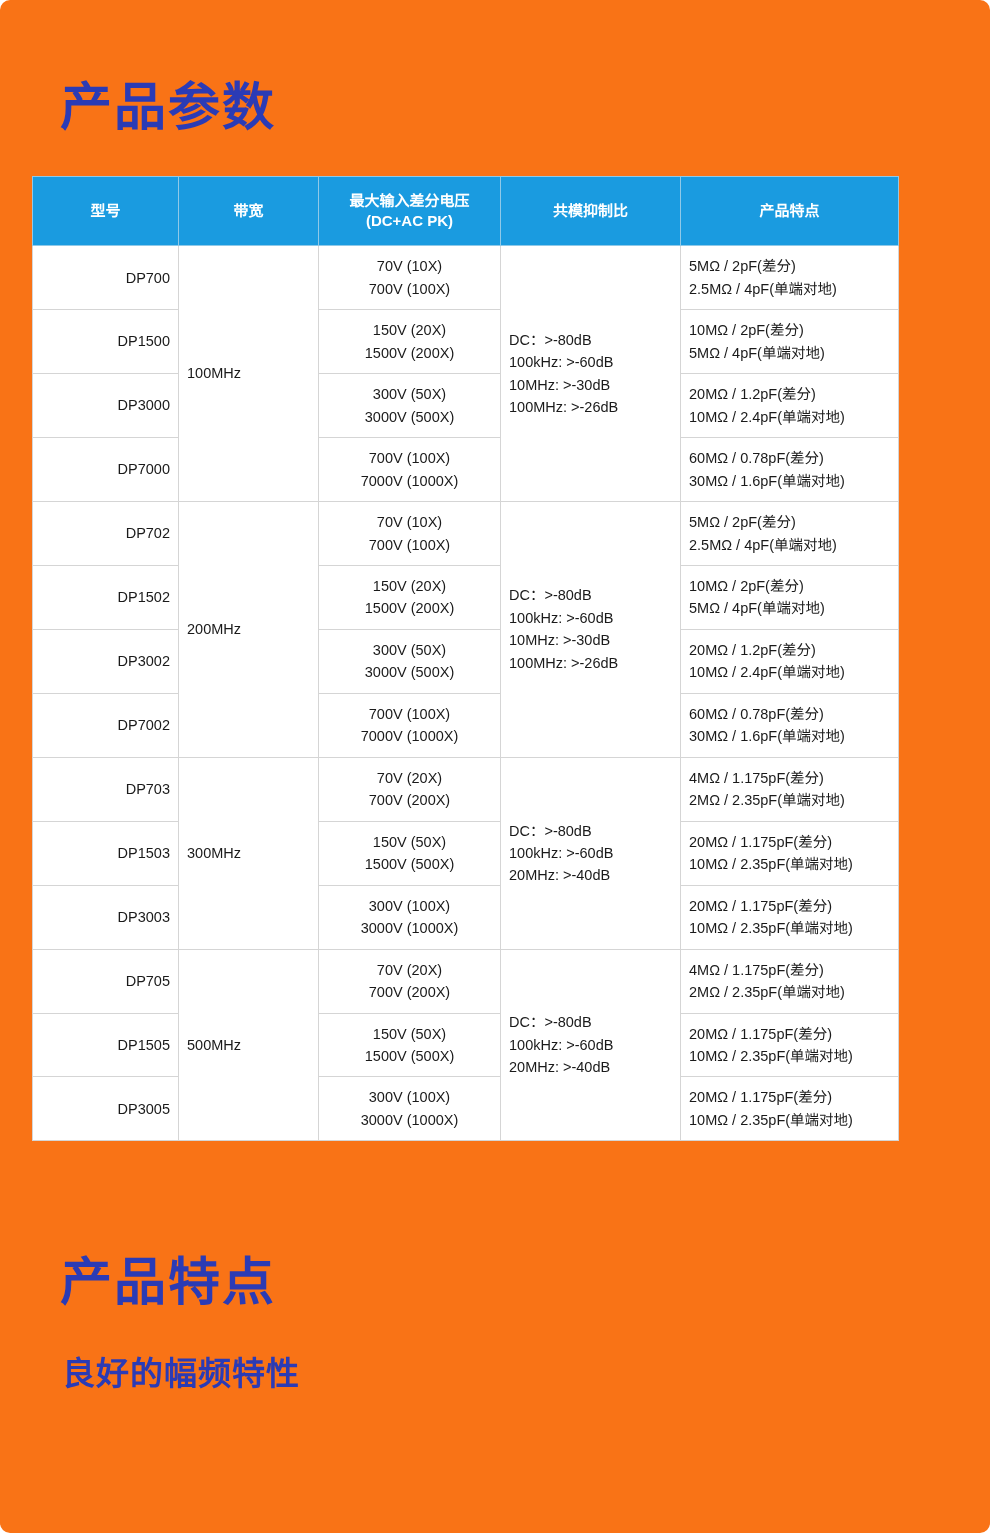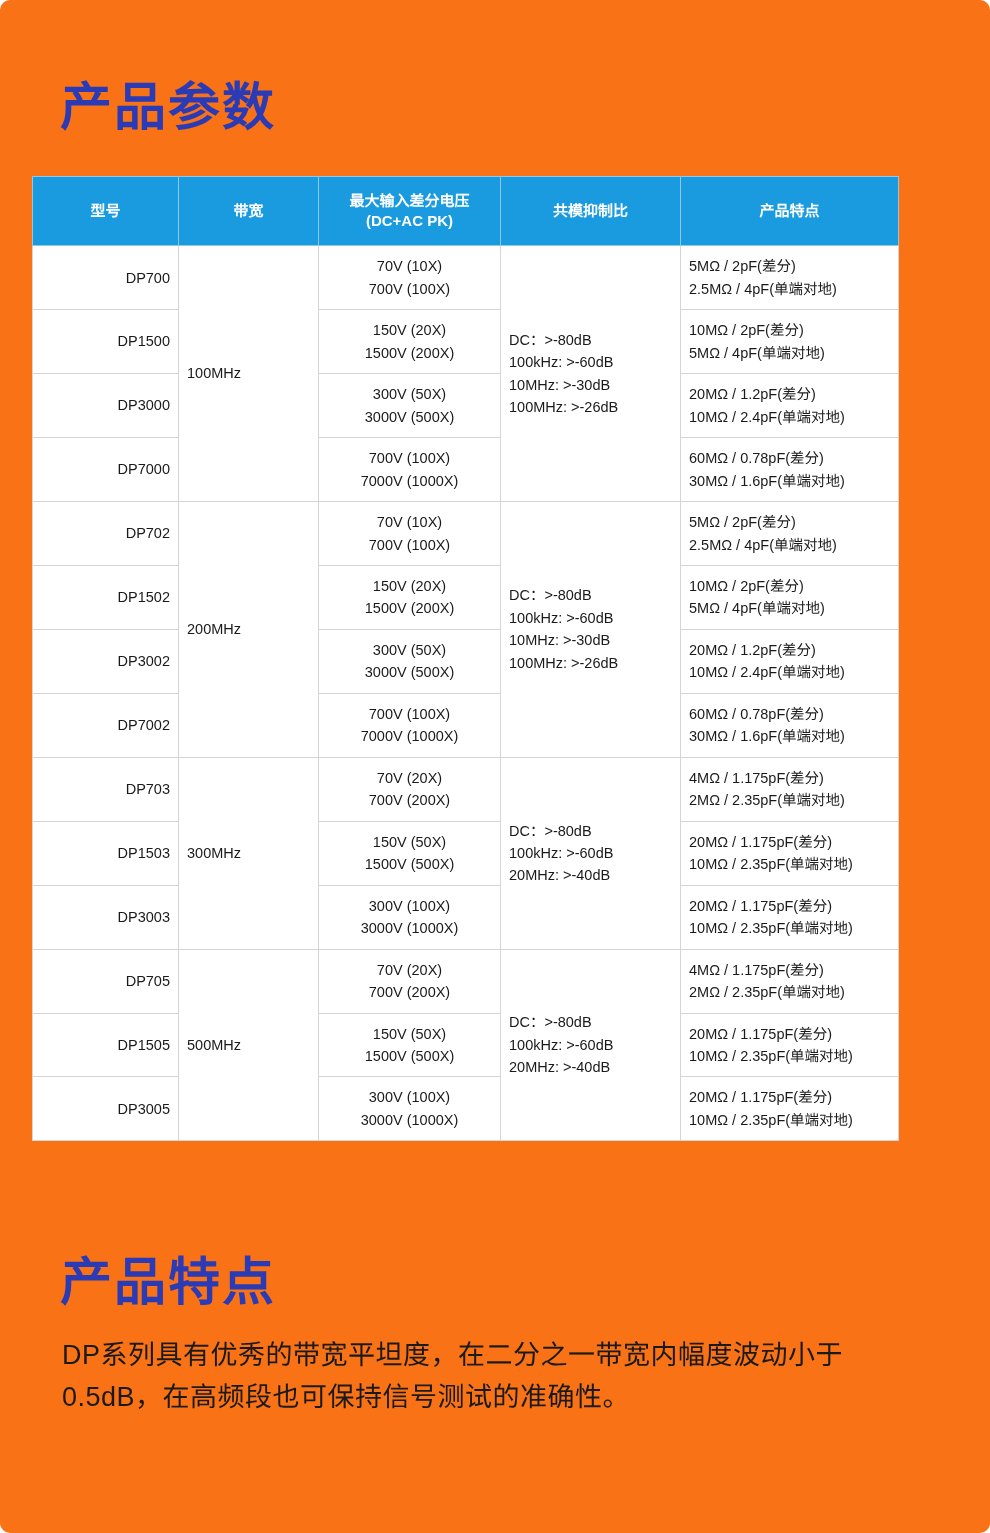--- a/index.html
+++ b/index.html
@@ -304,16 +304,16 @@
         </td>
       </tr>
 
     </tbody>
   </table>
 
   <div id="features-title-wrap">
     <h1 class="section-title">产品特点</h1>
   </div>
 
-
-  <p class="body-text">DP系列具有优秀的带宽平坦度，在二分之一带宽内幅度波动小于0.5dB，在高频段也可保持信号测试的准确性。</p>
+  <h2 class="sub-title">良好的幅频特性</h2>
+
 
 </div>
 
 </body></html>

